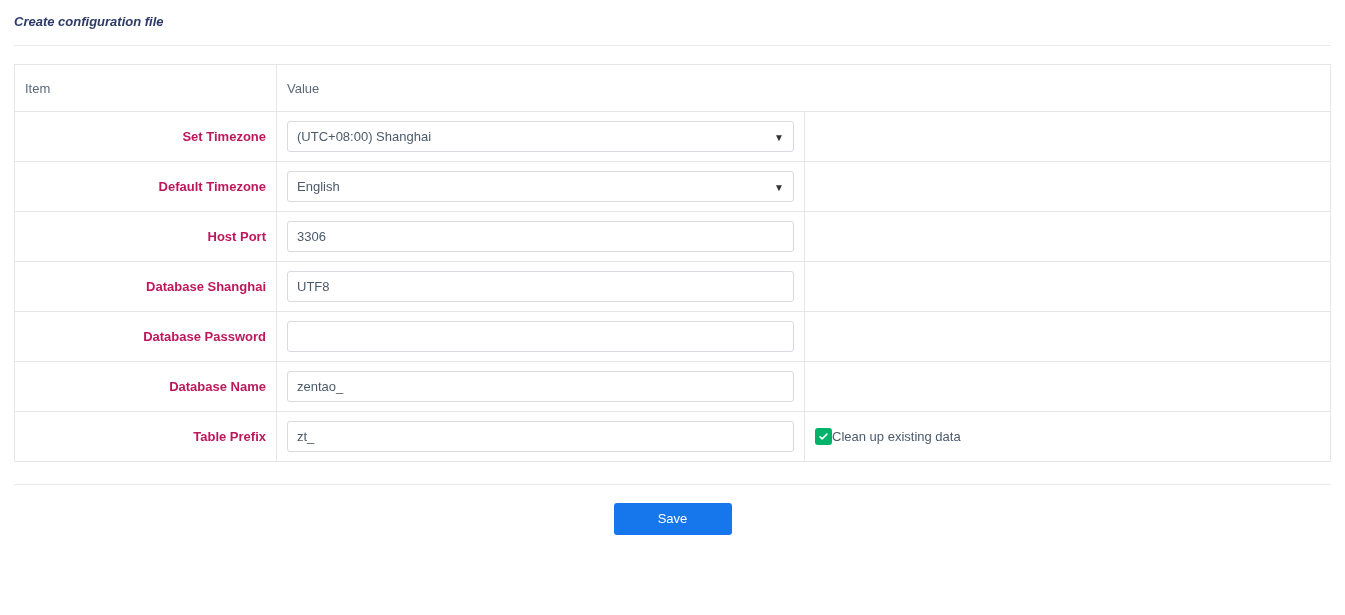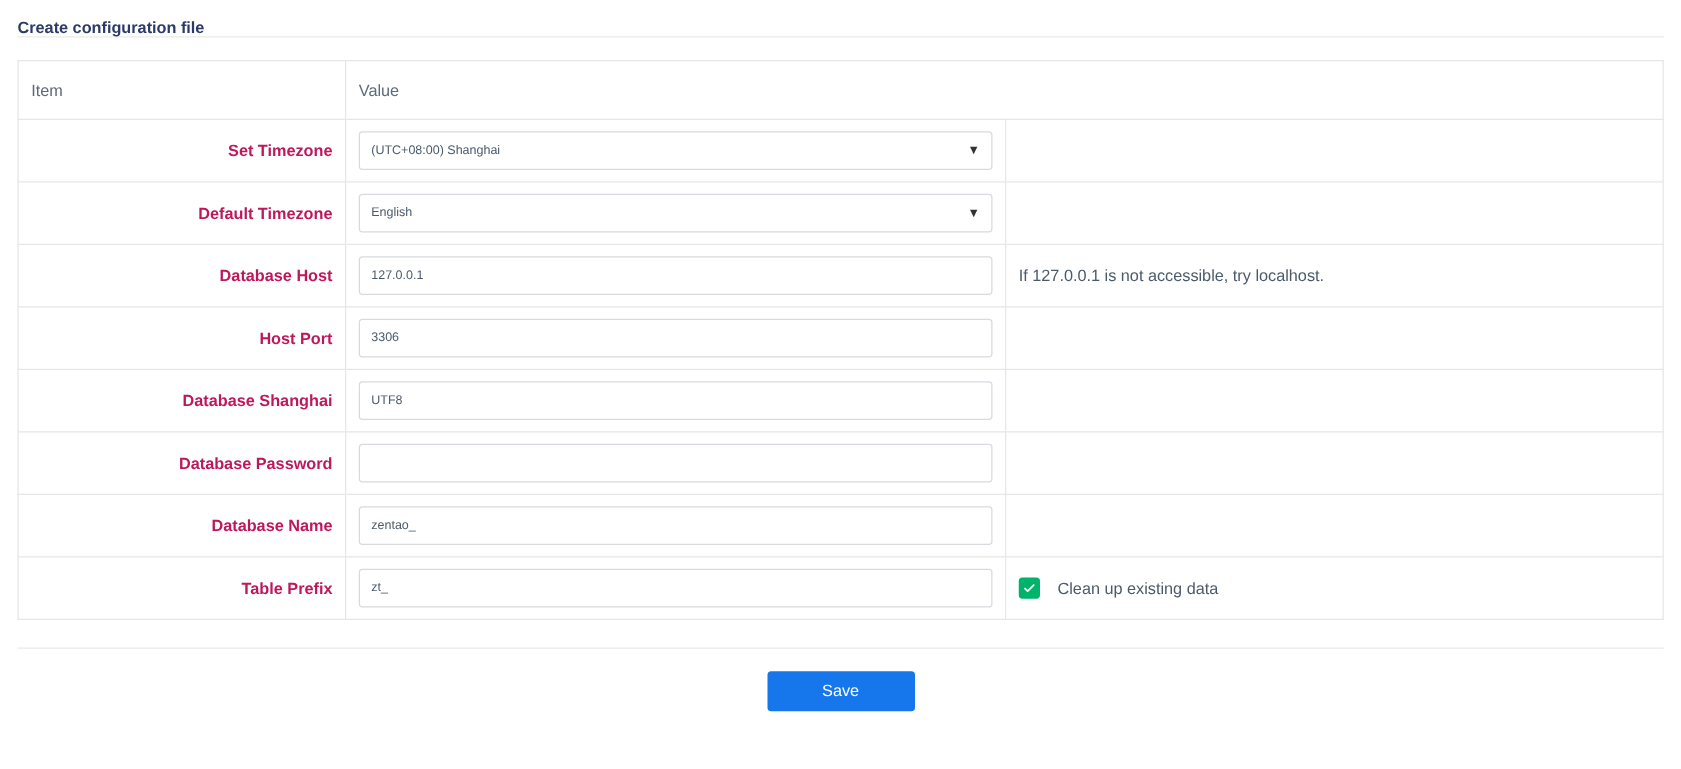--- a/index.html
+++ b/index.html
@@ -8,20 +8,22 @@
       font-size: 13px;
       color: #3c495c;
       background: #fff;
       padding: 14px;
       width: 1345px;
     }
     .page-title {
       font-size: 13px;
       font-weight: 700;
       color: #2b3a67;
+      margin-bottom: 16px;
+      font-style: italic;
     }
     .hr {
       height: 1px;
       background: #eaeaea;
       margin-bottom: 18px;
     }
     table.config {
       width: 100%;
       border-collapse: collapse;
       border: 1px solid #e6e6e6;
@@ -53,21 +55,21 @@
       color: #4b5a6b;
       font-size: 13px;
       padding-left: 12px;
     }
     .input, .select {
       width: 100%;
       height: 31px;
       border: 1px solid #d7dadf;
       border-radius: 3px;
       padding: 4px 9px;
-      font-size: 10px;
+      font-size: 13px;
       color: #4b5a6b;
       background: #fff;
       outline: none;
     }
     .select {
       appearance: none;
       -webkit-appearance: none;
       padding-right: 28px;
       background-image: none;
       position: relative;
@@ -78,21 +80,20 @@
       right: 10px;
       top: 50%;
       transform: translateY(-50%);
       pointer-events: none;
       font-size: 10px;
       color: #333;
     }
     .checkbox-row {
       display: flex;
       align-items: center;
-      gap: 14px;
     }
     .chk {
       width: 17px;
       height: 17px;
       border-radius: 3px;
       background: #00b36a;
       display: inline-flex;
       align-items: center;
       justify-content: center;
       flex: 0 0 17px;
@@ -158,27 +159,20 @@
         <div class="select-wrap">
           <select class="select">
             <option>English</option>
           </select>
           <span class="select-caret">▼</span>
         </div>
       </td>
       <td class="hint-cell"></td>
     </tr>
 
-    <tr>
-      <td class="label-cell">Database Host</td>
-      <td class="value-cell">
-        <input class="input" value="127.0.0.1" style="">
-      </td>
-      <td class="hint-cell">If 127.0.0.1 is not accessible, try localhost.</td>
-    </tr>
 
     <tr>
       <td class="label-cell">Host Port</td>
       <td class="value-cell">
         <input class="input" value="3306" style="">
       </td>
       <td class="hint-cell"></td>
     </tr>
 
     <tr>

